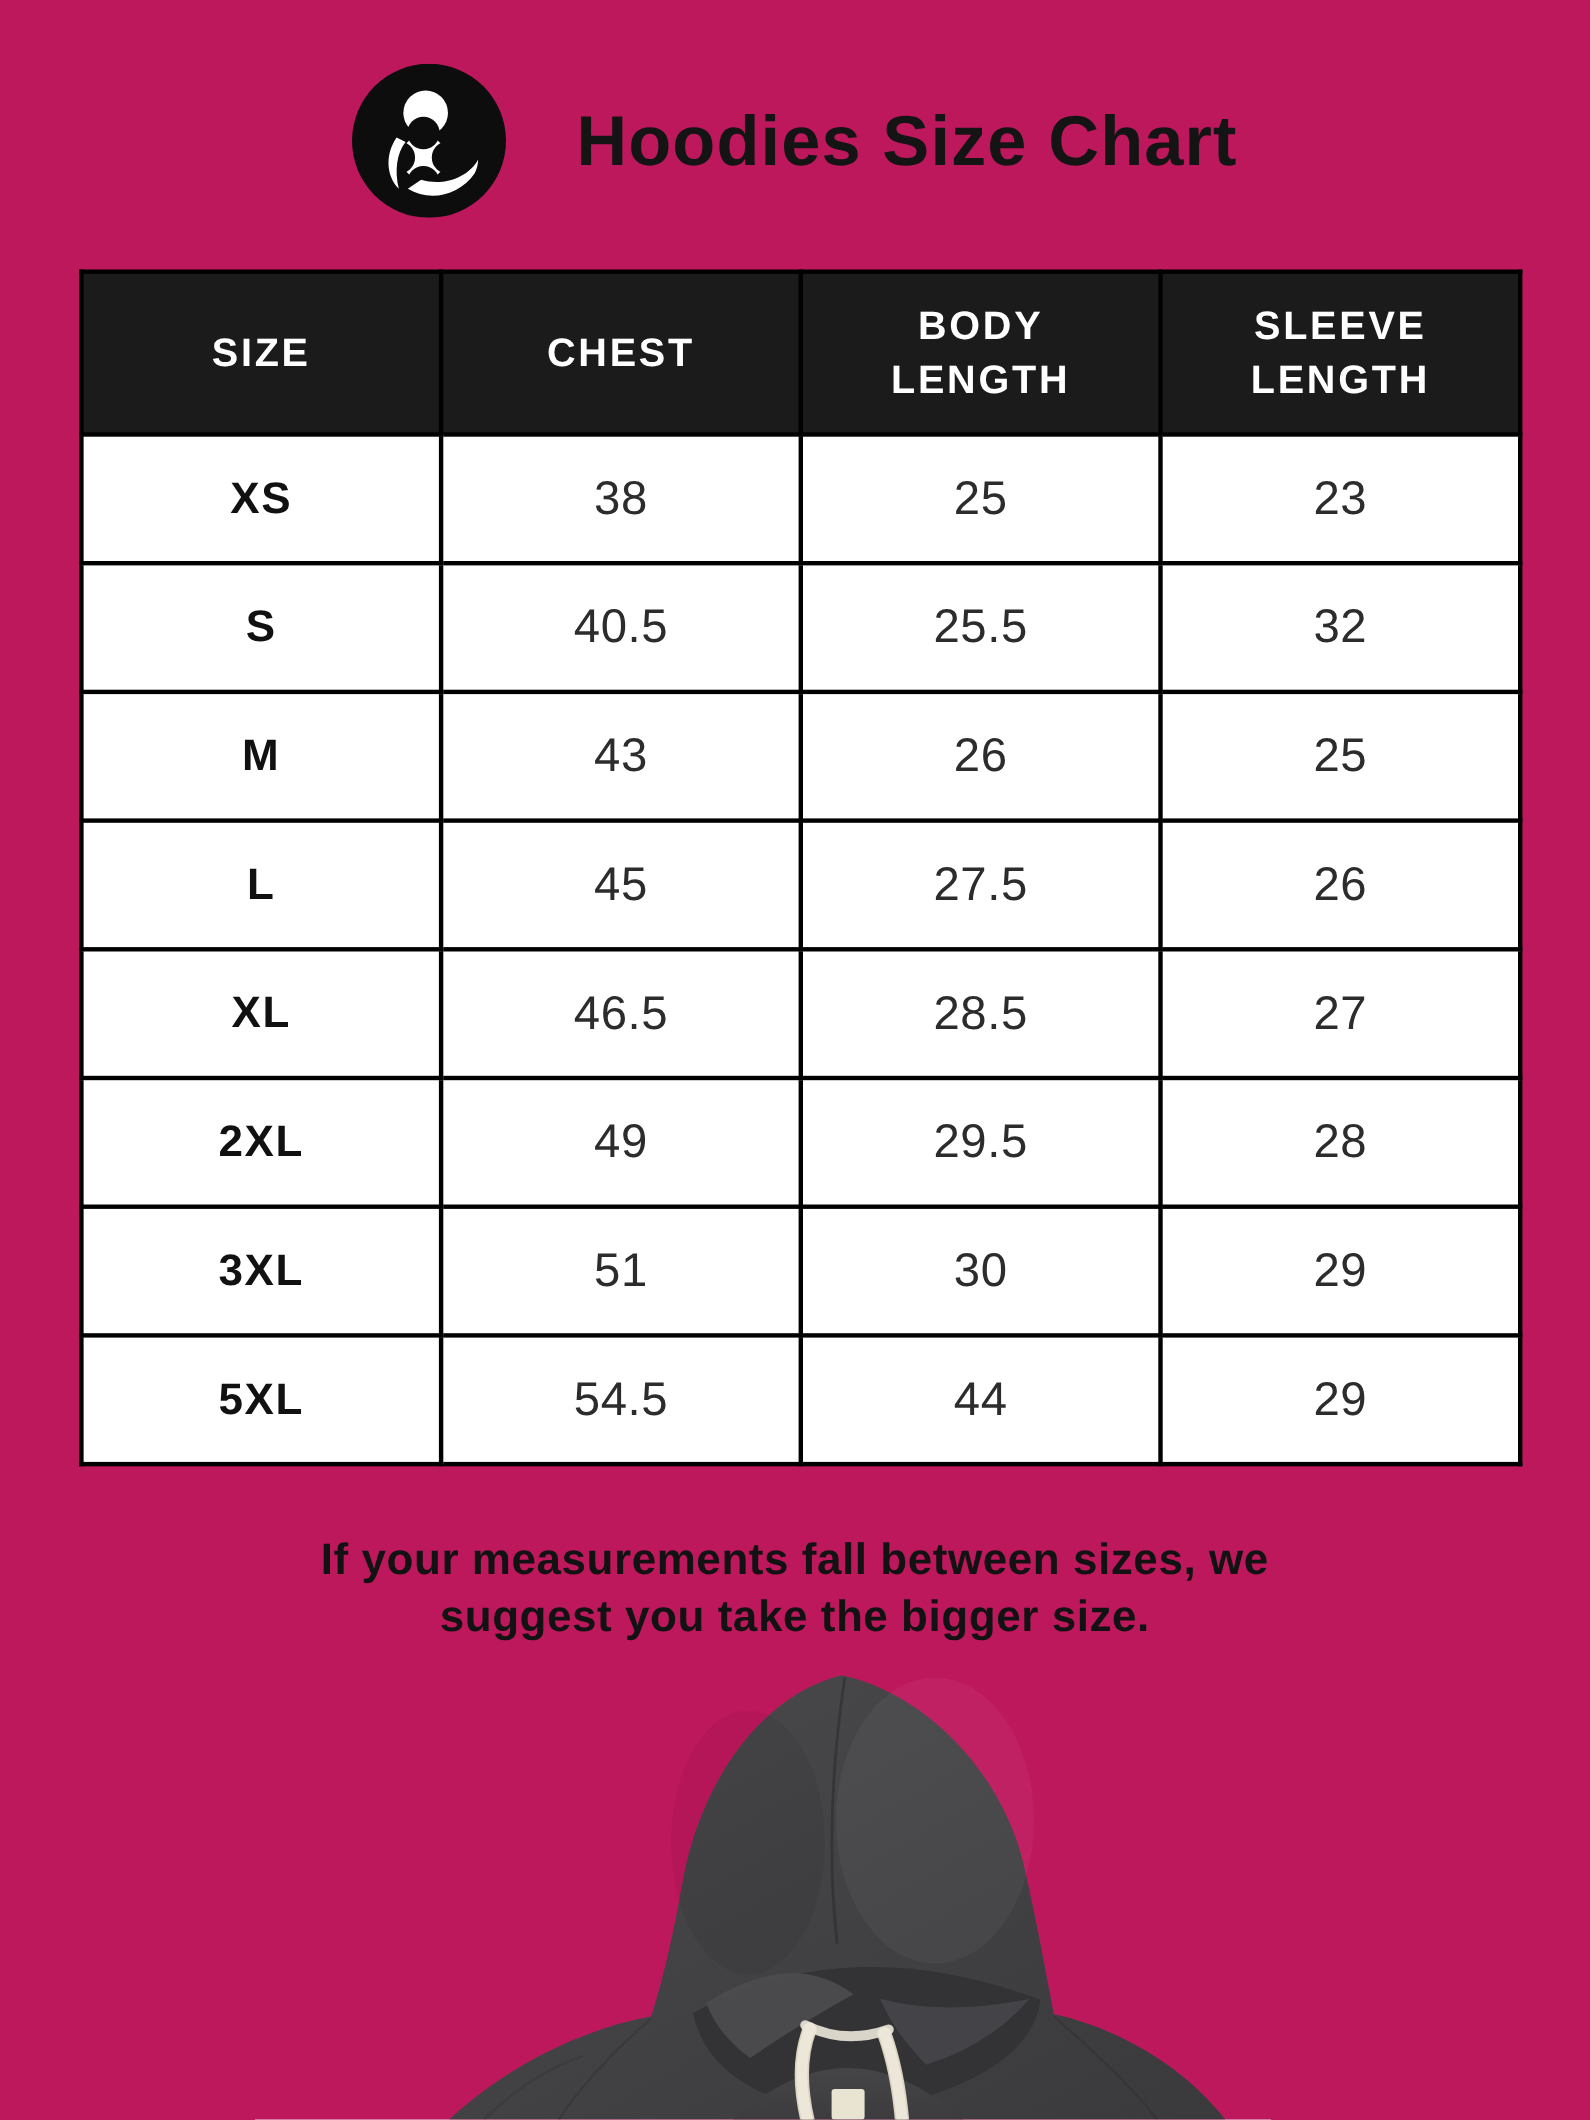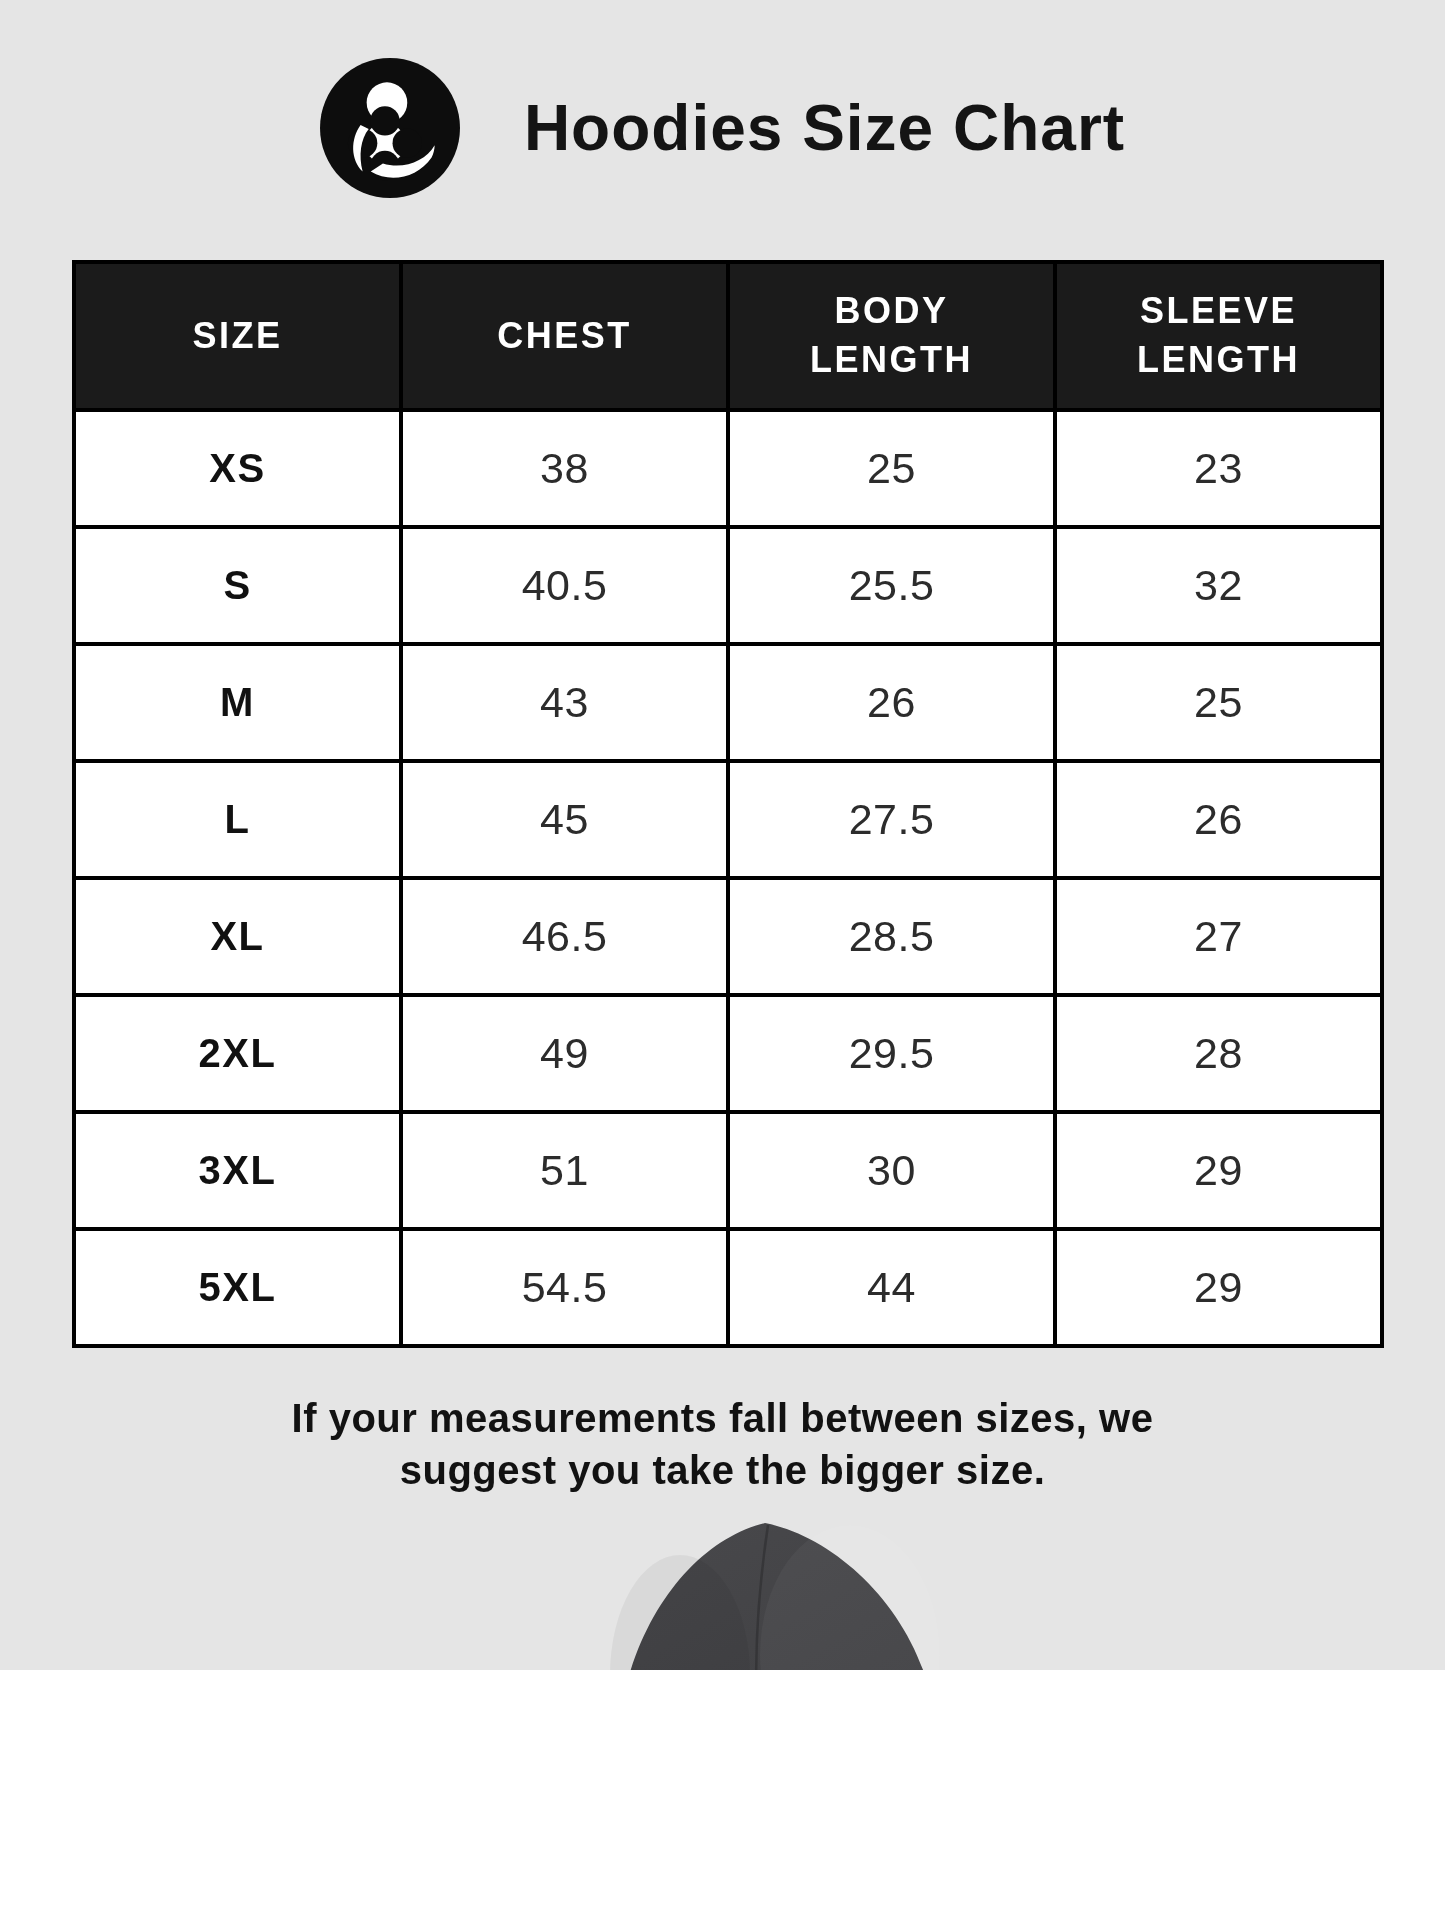--- a/index.html
+++ b/index.html
@@ -1,36 +1,36 @@
 <!DOCTYPE html>
 <html><head>
 <meta charset="utf-8">
 <style>
   html,body { margin:0; padding:0; background:#ffffff; }
   .page {
-    position:relative; width:1445px; height:1670px;
-    background:#e5e5e5; overflow:hidden;
+    position:relative; width:1445px; height:1927px;
+    background:#be185d; overflow:hidden;
     font-family:"Liberation Sans", sans-serif;
     color:#151515;
   }
 
   
   .brand {
     position:absolute; top:58px; left:0; width:100%;
     display:flex; align-items:center; justify-content:center; gap:64px;
   }
   .brand .logo { width:140px; height:140px; flex:0 0 auto; }
   .page-title {
     font-size:64px; font-weight:700; letter-spacing:1px;
     color:#141414; white-space:nowrap;
   }
 
   
   table.size-table {
-    position:absolute; left:72px; top:260px; width:1312px;
+    position:absolute; left:72px; top:245px; width:1312px;
     border-collapse:collapse; table-layout:fixed; text-align:center;
   }
   .size-table th, .size-table td { border:4px solid #000000; padding:0; }
   .size-table thead th {
     background:#1b1b1b; color:#ffffff;
     height:144px; font-size:36px; font-weight:700;
     letter-spacing:2.5px; line-height:1.35; white-space:pre-line;
   }
   .size-table tbody td {
     height:113px; font-size:43px; font-weight:400;

